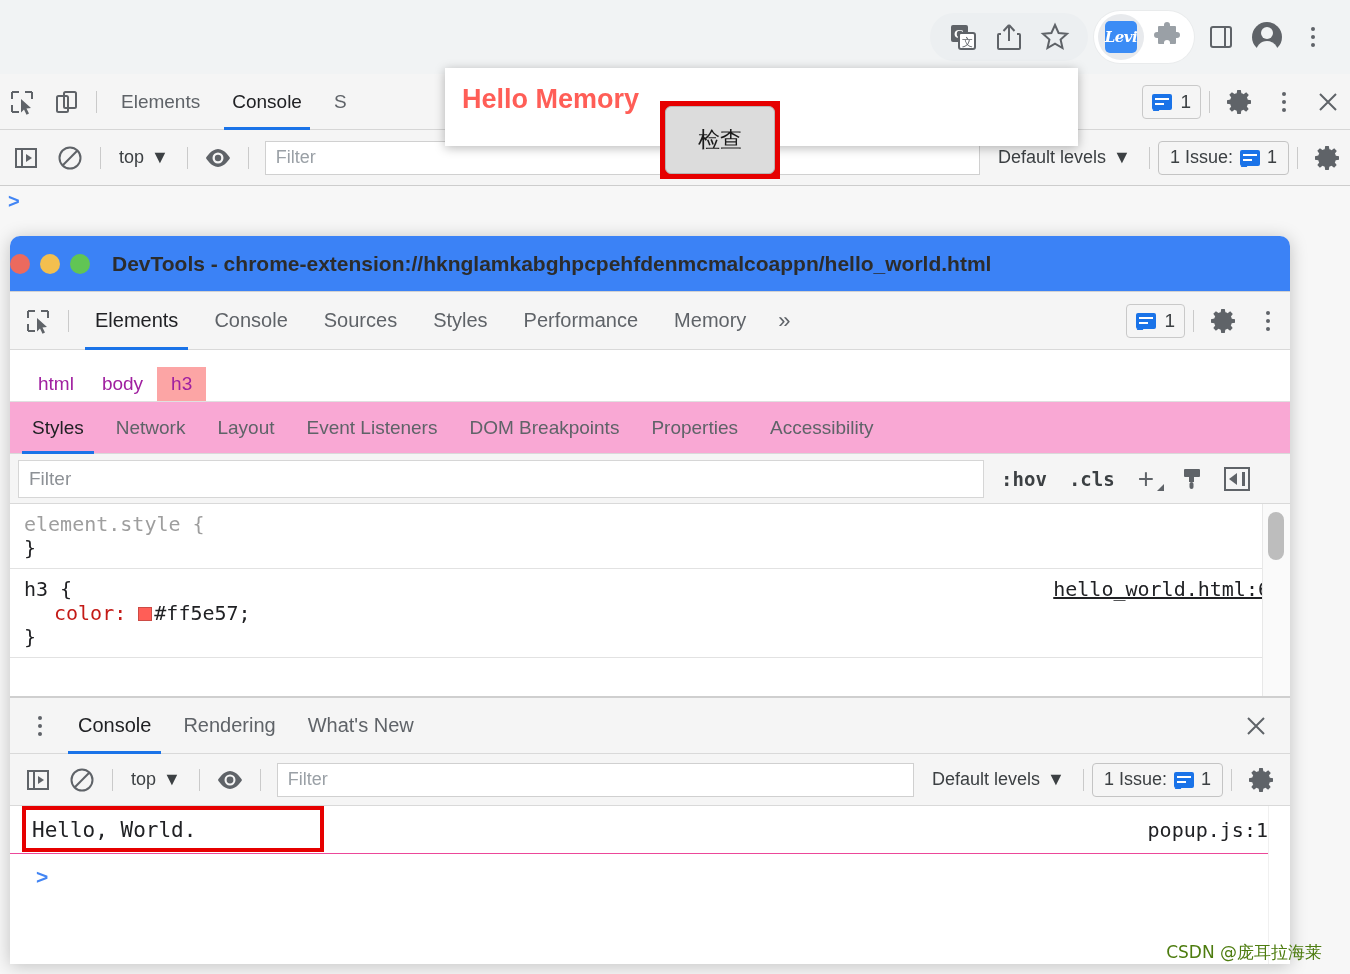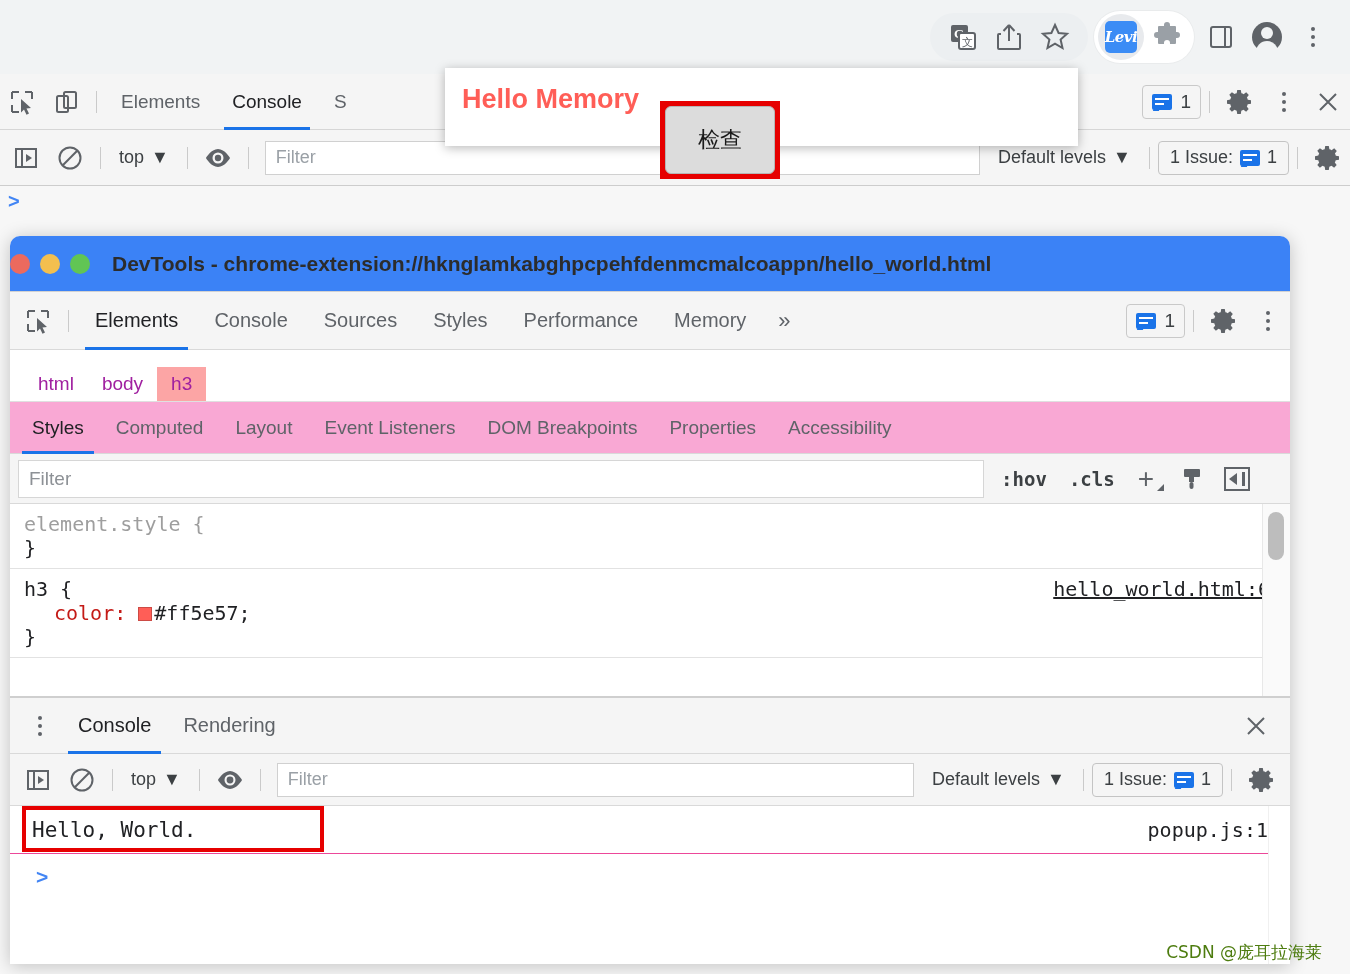--- a/index.html
+++ b/index.html
@@ -508,21 +508,21 @@
     </div>
 
     <div class="dt-breadcrumbs">
       <div class="crumb">html</div>
       <div class="crumb">body</div>
       <div class="crumb sel">h3</div>
     </div>
 
     <div class="dt-subtabs">
       <div class="sub-tab active">Styles</div>
-      <div class="sub-tab">Computed</div>
+      <div class="sub-tab">Network</div>
       <div class="sub-tab">Layout</div>
       <div class="sub-tab">Event Listeners</div>
       <div class="sub-tab">DOM Breakpoints</div>
       <div class="sub-tab">Properties</div>
       <div class="sub-tab">Accessibility</div>
     </div>
 
     <div class="styles-toolbar">
       <div class="styles-filter">Filter</div>
       <div class="mono-btn">:hov</div>
@@ -569,20 +569,21 @@
       <div class="drawer-tabbar">
         <div class="dt-iconbtn">
           <div class="kebab">
               <i></i>
               <i></i>
               <i></i>
             </div>
         </div>
         <div class="drawer-tab active">Console</div>
         <div class="drawer-tab">Rendering</div>
+        <div class="drawer-tab">What's New</div>
         <div style="flex:1"></div>
         <div class="dt-iconbtn">
           <svg width="28" height="28" viewBox="0 0 28 28">
             <path class="ico" stroke-width="2.4" d="M6 6 L22 22 M22 6 L6 22"></path>
           </svg>
         </div>
         <div style="width:12px"></div>
       </div>
 
       <div class="drawer-toolrow">

